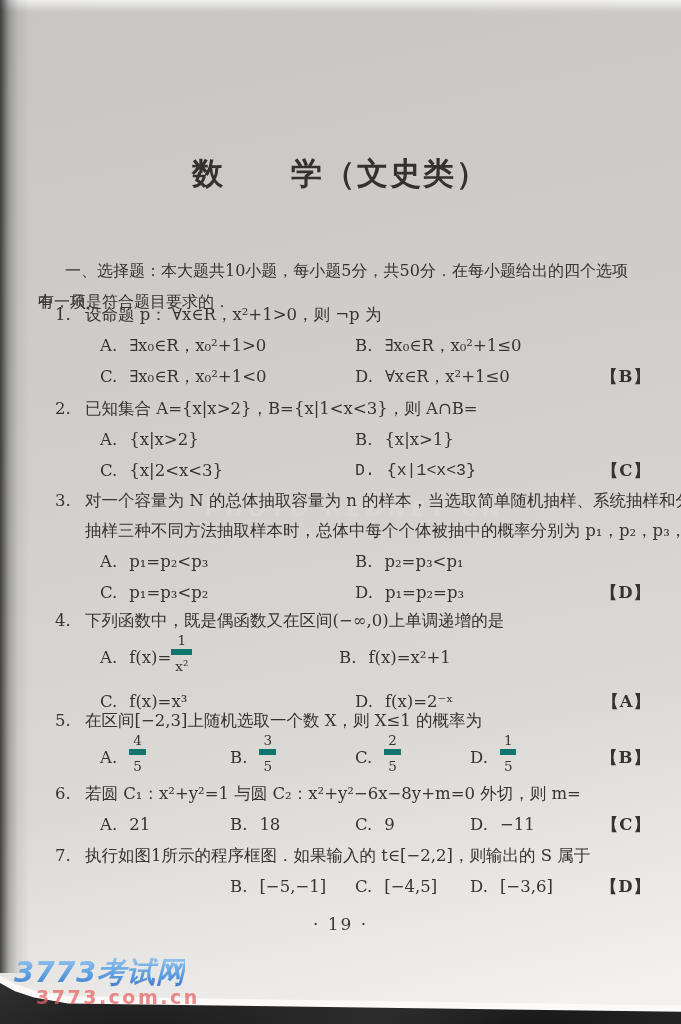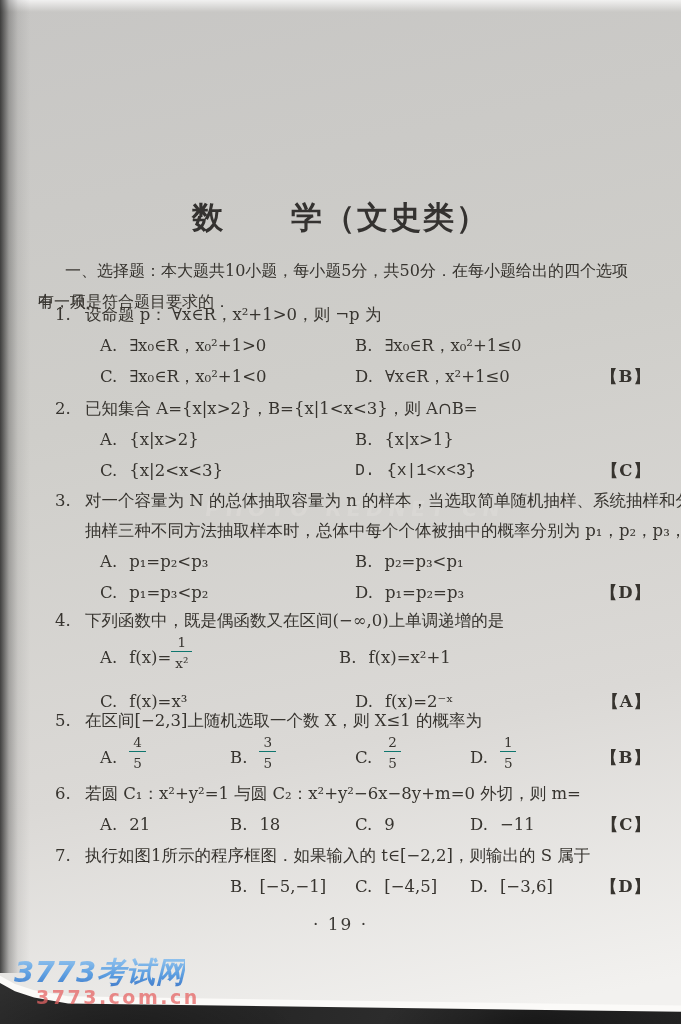--- a/index.html
+++ b/index.html
@@ -28,38 +28,38 @@
     position:absolute;left:0;top:0;height:95%;width:34px;z-index:3;pointer-events:none;
     background:linear-gradient(90deg,rgba(15,15,15,0.75),rgba(40,40,40,0.3) 9px,rgba(70,70,70,0.1) 18px,transparent 30px);
   }
   .top-edge{
     position:absolute;top:0;left:0;right:0;height:12px;z-index:3;pointer-events:none;
     background:linear-gradient(180deg,rgba(255,255,255,0.75),rgba(255,255,255,0));
   }
   .content{position:absolute;inset:0;z-index:4;color:#37342f;}
   .title{
     position:absolute;top:153px;left:0;width:100%;text-align:center;
-    font-size:31px;letter-spacing:2px;font-weight:600;color:#343230;margin-top:44px;
+    font-size:31px;letter-spacing:2px;font-weight:600;color:#343230;
   }
   .instructions{position:absolute;left:38px;width:616px;font-size:16px;line-height:31px;margin-top:17px;}
   .instr1{top:238px;text-indent:27px;}
   .instr2{top:269px;}
   .q{position:absolute;left:55px;right:28px;font-size:16.5px;}
   .stem{line-height:30px;white-space:nowrap;}
   .stem .num{display:inline-block;width:30px;}
   .stem2{line-height:30px;padding-left:30px;white-space:nowrap;}
   .orow{position:relative;height:31px;line-height:31px;}
   .orow.tall{height:44px;line-height:44px;}
   .opt{position:absolute;top:0;white-space:nowrap;}
   .olabel{margin-right:12px;}
   .ans{position:absolute;right:2px;top:0;letter-spacing:1px;font-weight:600;}
   .frac{display:inline-block;vertical-align:middle;text-align:center;
         font-size:13.5px;line-height:1.15;position:relative;top:-3px;}
   .frac .fnum{display:block;padding:0 4px;}
-  .frac .fden{display:block;border-top:1px solid #0f766e;padding:4px 4px;}
+  .frac .fden{display:block;border-top:6px solid #0f766e;padding:4px 4px;}
   .pageno{position:absolute;top:914px;left:0;width:100%;text-align:center;
           font-size:17px;letter-spacing:2px;color:#3c3a36;}
   .photo-wm{
     position:absolute;top:497px;left:205px;z-index:3;
     font-family:"DejaVu Sans","Liberation Sans",sans-serif;
     font-size:21px;font-weight:bold;letter-spacing:5px;
     color:rgba(225,224,220,0.38);transform:skewX(-8deg);
   }
   .site-wm1{
     position:absolute;left:14px;top:953px;z-index:6;

